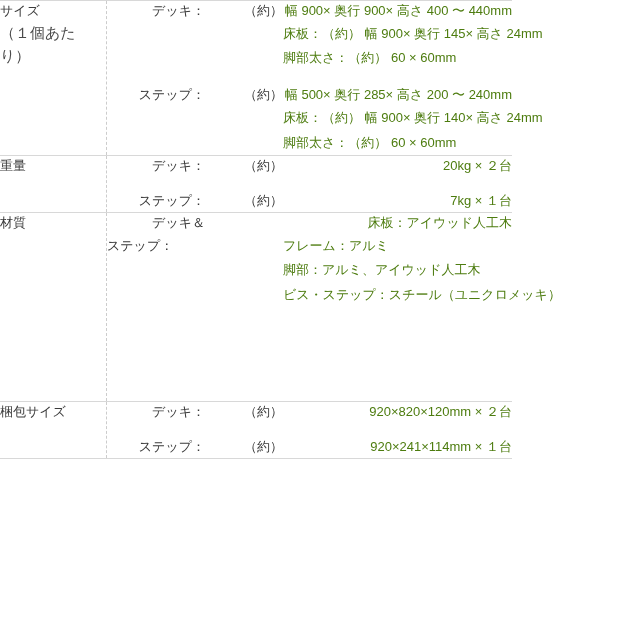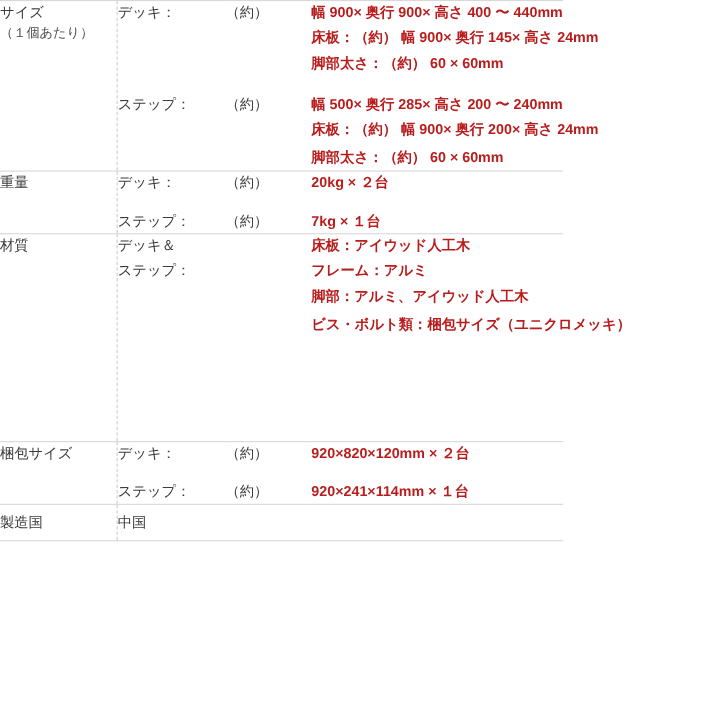--- a/index.html
+++ b/index.html
@@ -43,41 +43,41 @@
   }
   .col-approx {
     width: 78px;
     padding: 9px 0 9px 10px;
     line-height: 1.55;
     color: #3a3a3a;
   }
   .col-value {
     padding: 9px 0 9px 2px;
     line-height: 1.55;
-    color: #b91c1c;
-    font-weight: bold;
+    color: #4d7c0f;
   }
   .label-sub {
     display: block;
-    font-size: 12px;
+    font-size: 15px;
     color: #4a4a4a;
   }
   .group {
     display: block;
   }
   .group + .group {
     margin-top: 14px;
   }
   .vline {
     line-height: 1.9;
     display: block;
     white-space: nowrap;
   }
   .vline.first {
     line-height: 1.6;
+    text-align: right;
   }
   .pad-line {
     display: block;
     line-height: 1.9;
     white-space: nowrap;
   }
   .nowrap { white-space: nowrap; }
   .tall-cell { height: 188px; }
   .row-thin .col-label,
   .row-thin .col-part,
@@ -123,21 +123,21 @@
         </span>
       </td>
       <td class="col-value">
         <span class="group">
           <span class="vline first">幅 900× 奥行 900× 高さ 400 〜 440mm</span>
           <span class="vline">床板：（約） 幅 900× 奥行 145× 高さ 24mm</span>
           <span class="vline">脚部太さ：（約） 60 × 60mm</span>
         </span>
         <span class="group">
           <span class="vline first">幅 500× 奥行 285× 高さ 200 〜 240mm</span>
-          <span class="vline">床板：（約） 幅 900× 奥行 200× 高さ 24mm</span>
+          <span class="vline">床板：（約） 幅 900× 奥行 140× 高さ 24mm</span>
           <span class="vline">脚部太さ：（約） 60 × 60mm</span>
         </span>
       </td>
     </tr>
 
     <tr class="row">
       <td class="col-label">
         <span>重量</span>
       </td>
       <td class="col-part">
@@ -178,21 +178,21 @@
         <span class="spacer-block"></span>
       </td>
       <td class="col-approx">
         <span class="vline first"></span>
       </td>
       <td class="col-value">
         <span class="group">
           <span class="vline first">床板：アイウッド人工木</span>
           <span class="vline">フレーム：アルミ</span>
           <span class="vline">脚部：アルミ、アイウッド人工木</span>
-          <span class="vline">ビス・ボルト類：梱包サイズ（ユニクロメッキ）</span>
+          <span class="vline">ビス・ステップ：スチール（ユニクロメッキ）</span>
         </span>
       </td>
     </tr>
 
     <tr class="row">
       <td class="col-label">
         <span>梱包サイズ</span>
       </td>
       <td class="col-part">
         <span class="group">
@@ -214,24 +214,14 @@
         <span class="group">
           <span class="vline first nowrap">920×820×120mm  ×  ２台</span>
         </span>
         <span class="group">
           <span class="vline first nowrap">920×241×114mm  ×  １台</span>
         </span>
       </td>
     </tr>
 
 
-    <tr class="row row-thin">
-      <td class="col-label">
-        <span>製造国</span>
-      </td>
-      <td class="col-part">
-        <span class="vline first">中国</span>
-      </td>
-      <td class="col-approx"></td>
-      <td class="col-value"></td>
-    </tr>
   </tbody>
 </table>
 
 </body></html>

